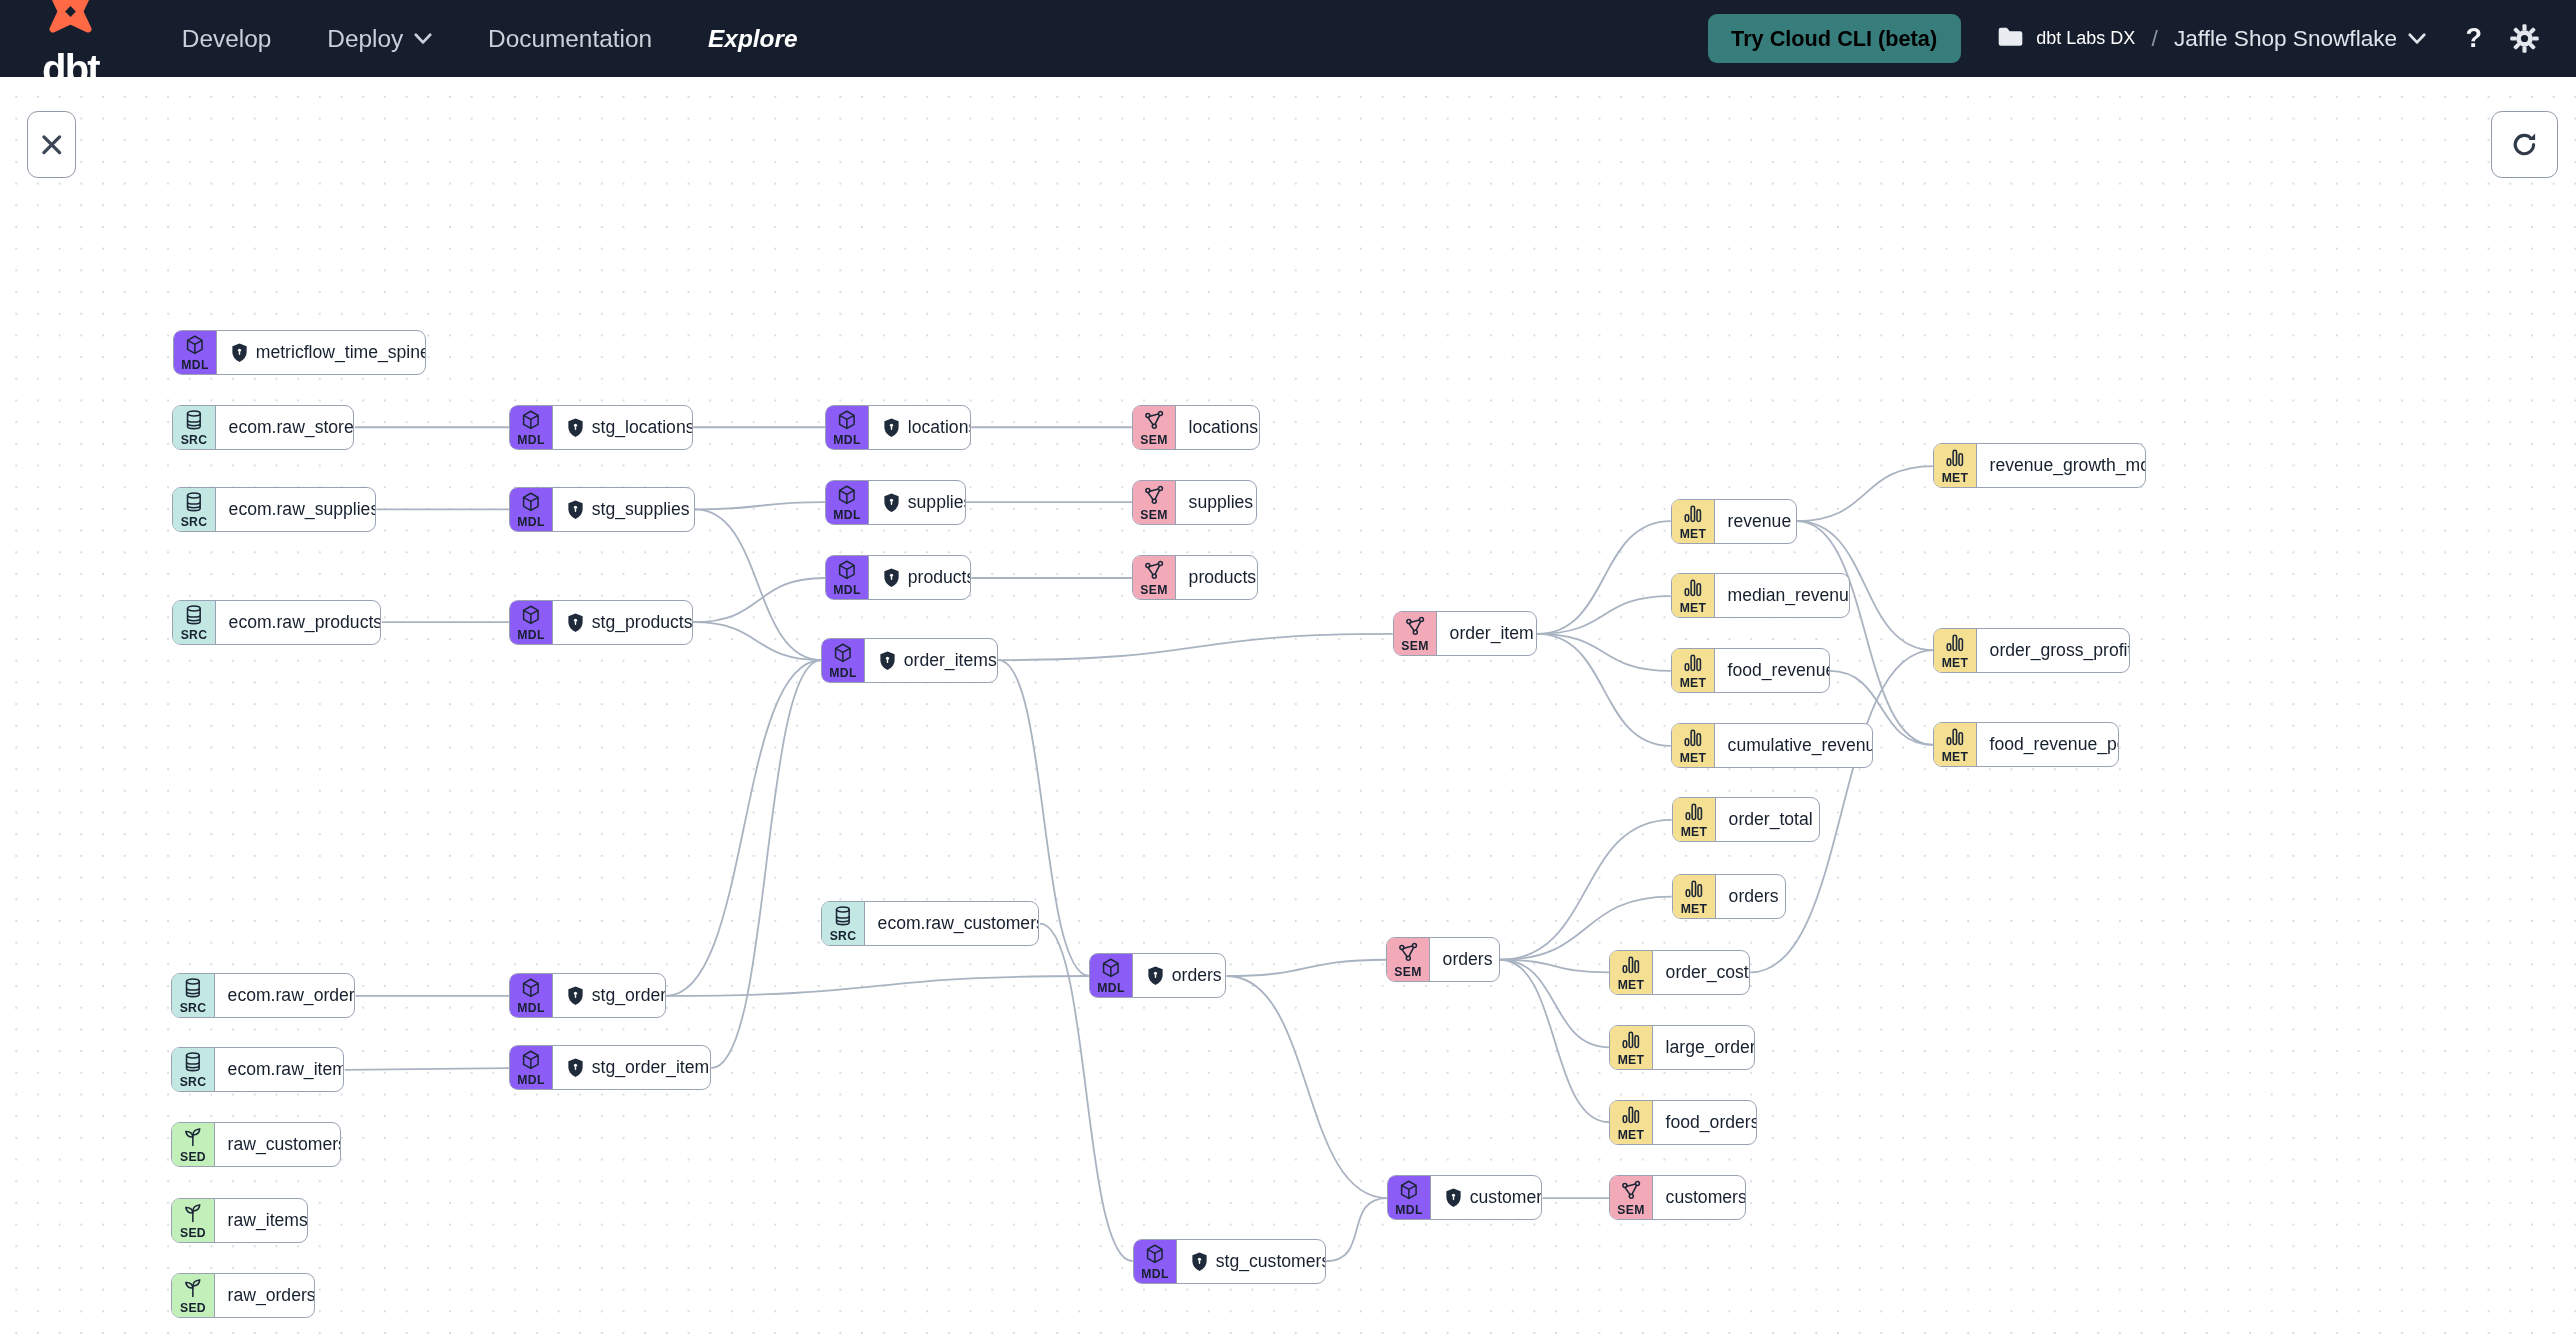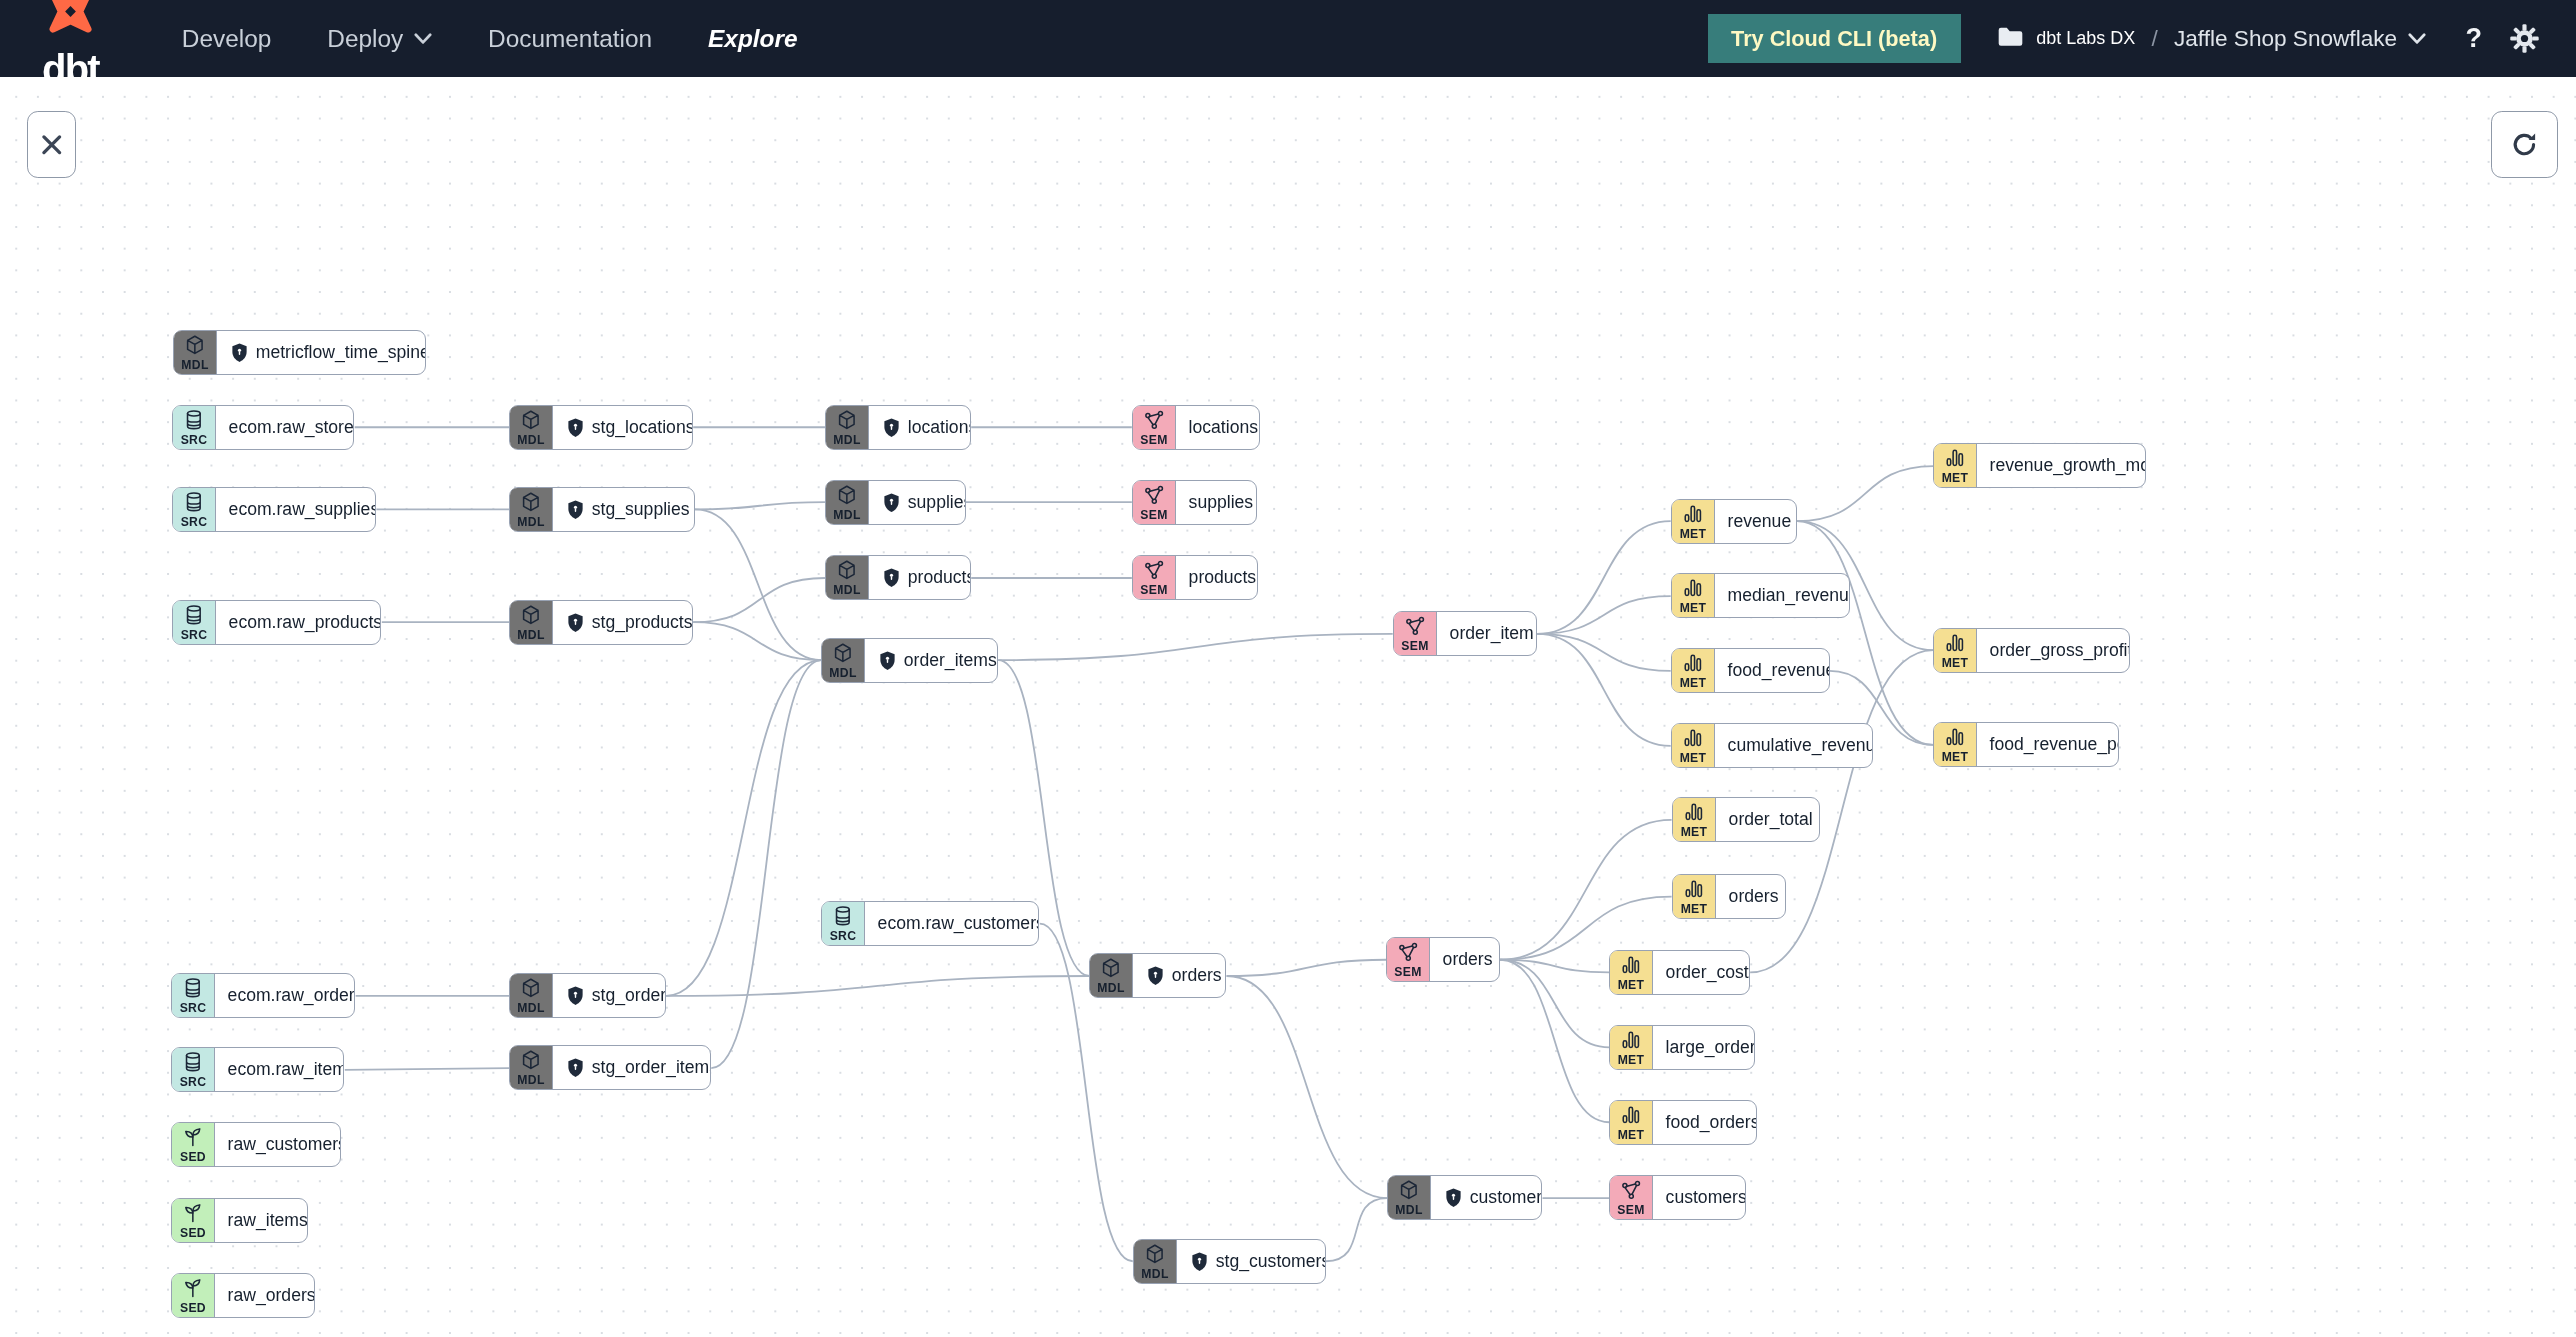--- a/index.html
+++ b/index.html
@@ -8,22 +8,22 @@
 
   
   .navbar{position:absolute;left:0;top:0;width:100%;height:77px;background:#161e2d;
           display:flex;align-items:center;z-index:30;}
   .logo-wrap{display:flex;align-items:center;gap:10.8px;margin-left:42px;flex-direction:column;}
   .logo-word{color:#fff;font-size:40px;font-weight:800;letter-spacing:-1.8px;line-height:1;}
   .nav-items{display:flex;align-items:center;gap:56px;margin-left:83px;}
   .nav-item{color:#c9d0d9;font-size:24.4px;font-weight:400;cursor:pointer;display:flex;align-items:center;gap:10.8px;}
   .nav-item.active{color:#ffffff;font-weight:700;font-style:italic;}
   .nav-right{margin-left:auto;display:flex;align-items:center;gap:27px;margin-right:36px;}
-  .cli-btn{background:#377d7b;color:#fef9c3;font-size:21.7px;font-weight:600;border:none;
-           border-radius:0;padding:11.7px 23.5px;cursor:pointer;white-space:nowrap;}
+  .cli-btn{background:#377d7b;color:#000000;font-size:21.7px;font-weight:600;border:none;
+           border-radius:9px;padding:11.7px 23.5px;cursor:pointer;white-space:nowrap;}
   .acct{display:flex;align-items:center;gap:12.6px;margin-left:9px;}
   .acct-name{color:#fff;font-size:18px;font-weight:400;white-space:nowrap;}
   .acct-sep{color:#8b94a3;font-size:22.6px;padding:0 3.6px;}
   .proj{color:#dfe4ea;font-size:22.6px;font-weight:400;white-space:nowrap;display:flex;align-items:center;gap:10.8px;cursor:pointer;}
   .help{color:#f2f4f7;font-size:27px;font-weight:700;cursor:pointer;margin-left:12.6px;}
   .icon-btn{cursor:pointer;display:flex;align-items:center;}
 
   
   .canvas{position:absolute;left:0;top:77px;right:0;bottom:0;background:#fff;
           background-image:radial-gradient(#d9dde2 1.5px,transparent 1.5px);
@@ -44,21 +44,21 @@
 
   
   .edges{position:absolute;left:0;top:0;z-index:1;}
   .node{position:absolute;height:45px;background:#fff;border:1.8px solid #98a2b3;border-radius:9px;
         display:flex;align-items:stretch;z-index:10;cursor:pointer;box-sizing:border-box;}
   .badge{width:42px;flex:0 0 42px;border-right:1.8px solid #98a2b3;border-radius:7.2px 0 0 7.2px;
          display:flex;flex-direction:column;align-items:center;justify-content:center;gap:0.9px;}
   .btype{font-size:12.2px;font-weight:700;color:#16202e;letter-spacing:0.3px;line-height:1;}
   .nlabel{flex:1;display:flex;align-items:center;gap:7.2px;padding:0 12.6px;
           font-size:17.6px;font-weight:500;color:#16202e;white-space:nowrap;overflow:hidden;}
-  .t-model .badge{background:#737373;}
+  .t-model .badge{background:#8b5cf6;}
   .t-source .badge{background:#c3e8e3;}
   .t-semantic .badge{background:#f3aab8;}
   .t-metric .badge{background:#f5df92;}
   .t-seed .badge{background:#c2efba;}
 </style>
 </head>
 <body>
 
 <div id="app">
 

